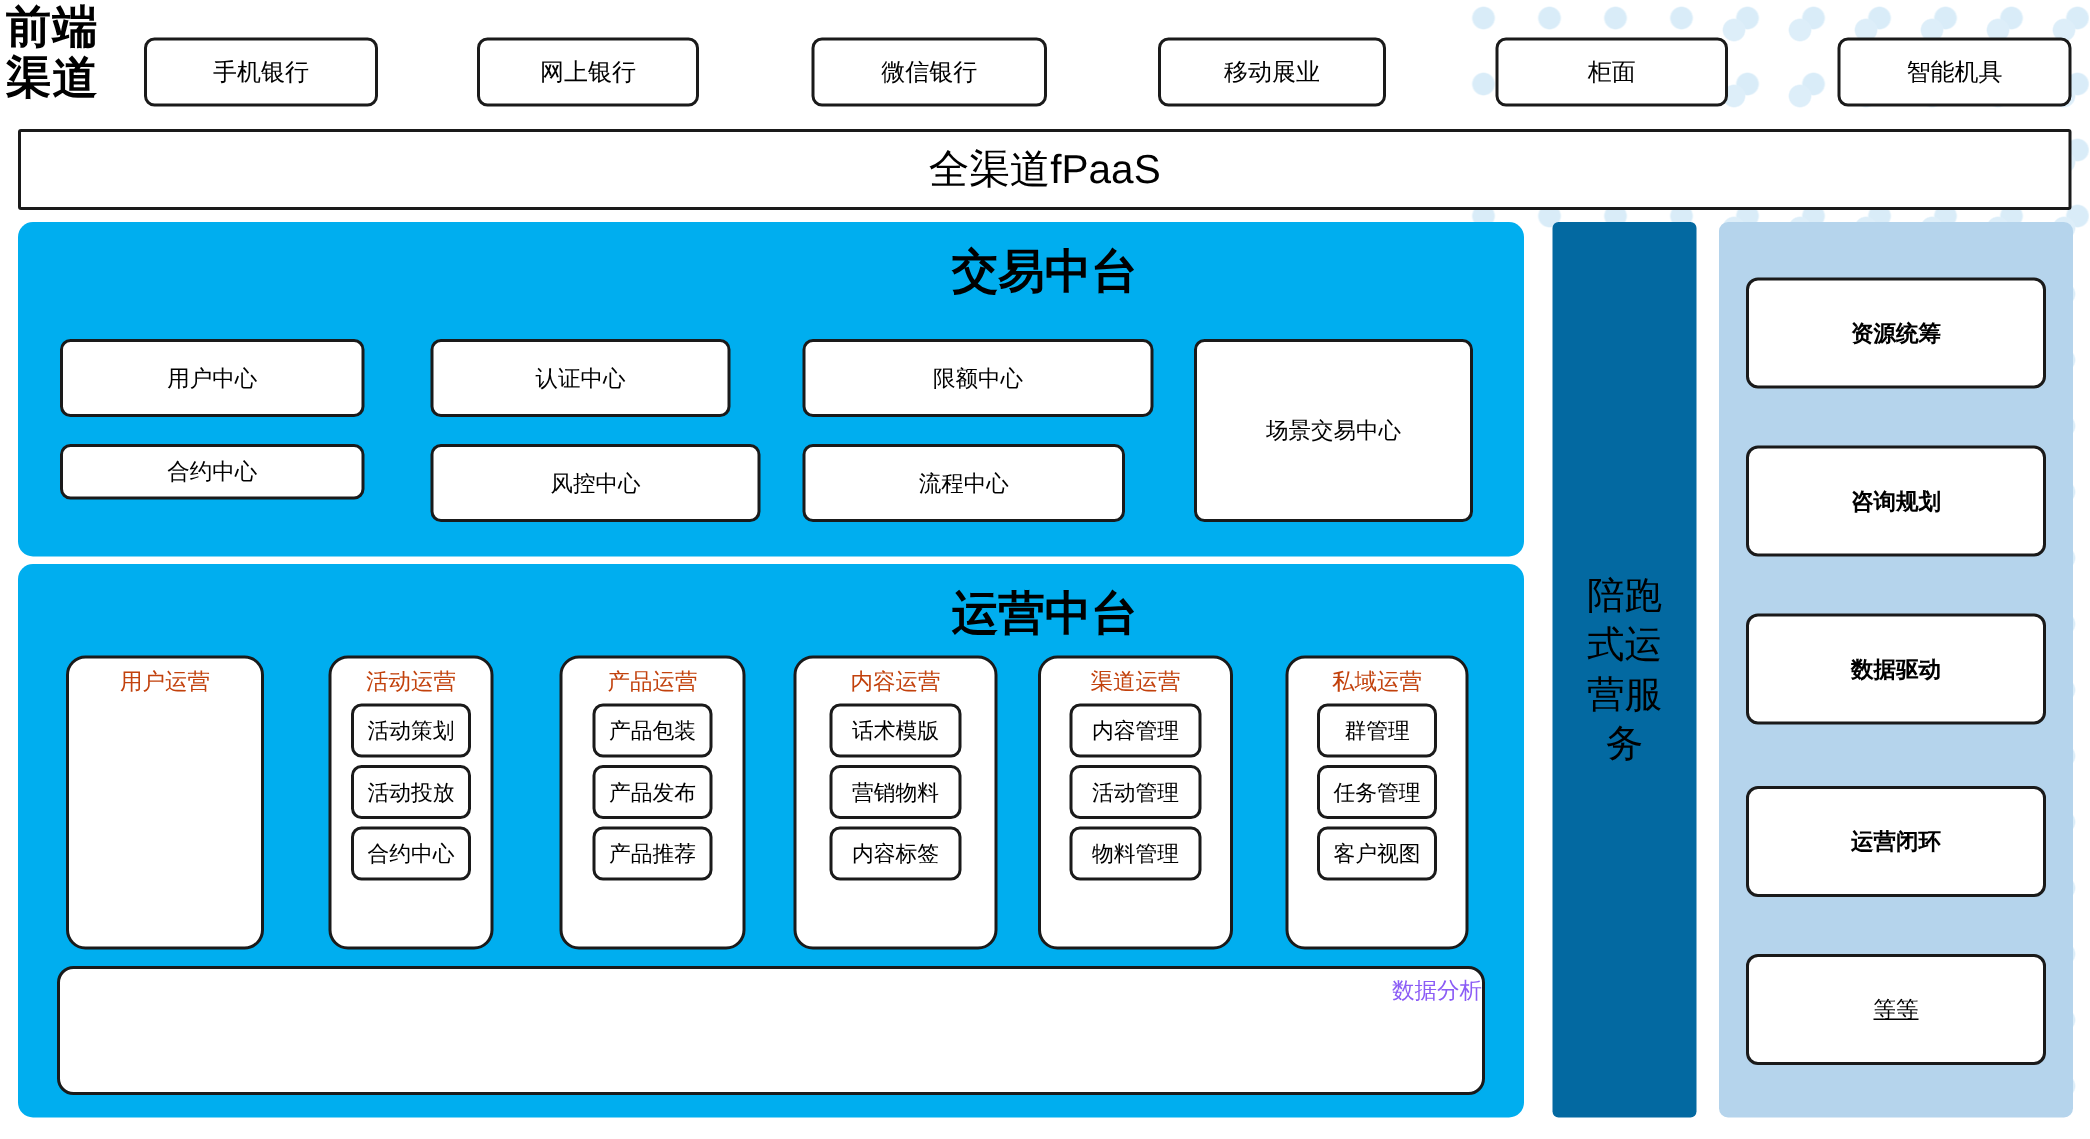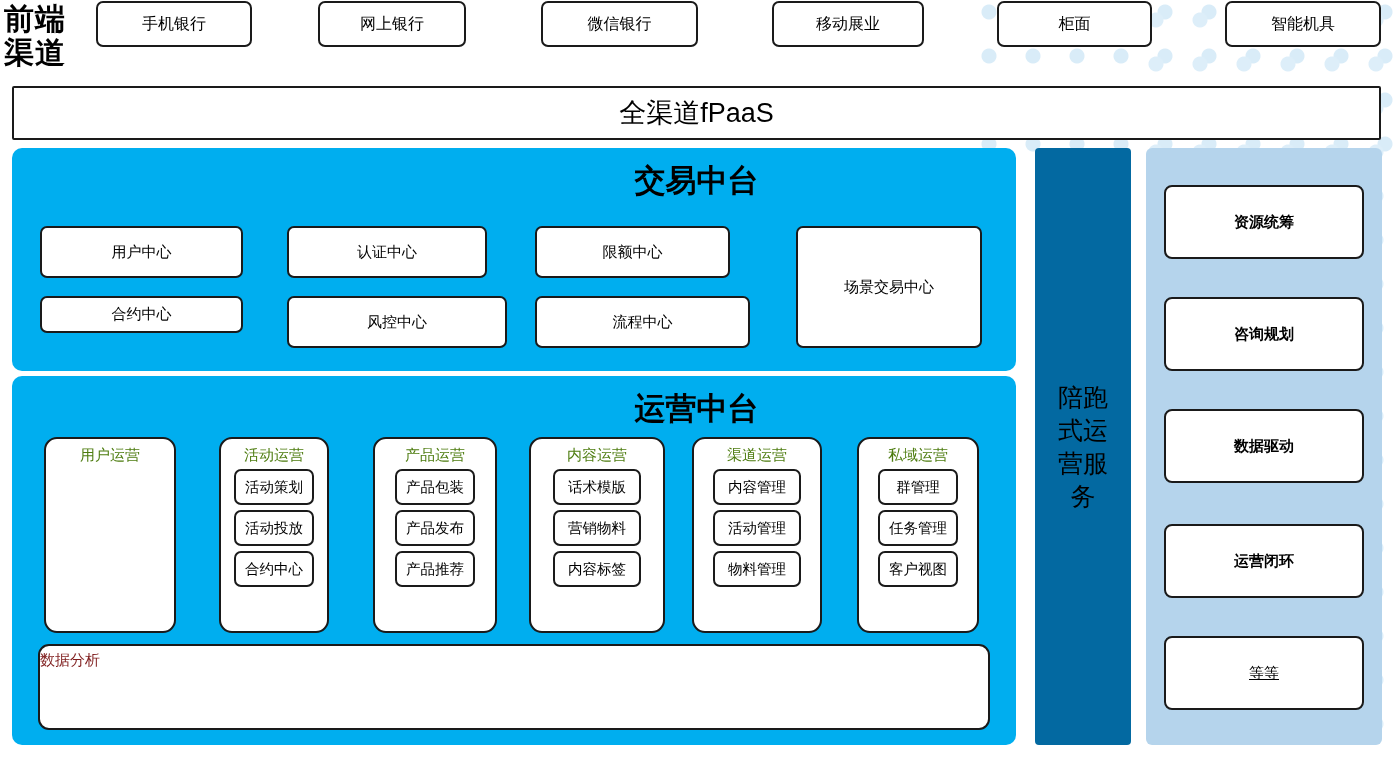--- a/index.html
+++ b/index.html
@@ -75,21 +75,21 @@
     line-height: 34px;
     letter-spacing: 1px;
     color: #000;
     display: flex;
     flex-direction: column;
     align-items: flex-start;
     justify-content: flex-start;
     z-index: 4;
   }
   .channel-box {
-    top: 1px;
+    top: 25px;
     height: 46px;
     font-size: 16px;
   }
 
   
   #fpaas-bar {
     left: 12px;
     top: 86px;
     width: 1369px;
     height: 54px;
@@ -133,21 +133,21 @@
     top: 437px;
     height: 196px;
     z-index: 3;
     box-sizing: border-box;
     display: flex;
     flex-direction: column;
     align-items: center;
   }
   .ops-group-title {
     font-size: 15px;
-    color: #4d7c0f;
+    color: #c2410c;
     margin-top: 7px;
     margin-bottom: 5px;
     line-height: 18px;
     text-align: left;
   }
   .ops-items {
     display: flex;
     flex-direction: column;
     gap: 5px;
     align-items: center;
@@ -178,23 +178,23 @@
     background: #fff;
     border: 2.5px solid #1a1a1a;
     border-radius: 11px;
     z-index: 3;
     box-sizing: border-box;
   }
   #data-strip-title {
     position: absolute;
     left: 0; right: 0;
     top: 5px;
-    text-align: left;
+    text-align: right;
     font-size: 15px;
-    color: #7f1d1d;
+    color: #8b5cf6;
   }
   .data-item {
     position: absolute;
     top: 33px;
     height: 38px;
     width: 118px;
     border: 2.5px solid #1a1a1a;
     border-radius: 7px;
     background: #fff;
     display: flex;
@@ -278,21 +278,21 @@
       <div class="abs wbox rounded channel-box" style="left: 1225px; width: 156px;">智能机具</div>
     </div>
 
   <div class="abs wbox" id="fpaas-bar">全渠道fPaaS</div>
 
   <div class="abs blue-panel" id="trade-panel"></div>
   <div class="panel-title" id="trade-title">交易中台</div>
   <div id="trade-centers">
       <div class="abs wbox rounded trade-box" style="left: 40px; top: 226px; width: 203px; height: 52px;">用户中心</div>
       <div class="abs wbox rounded trade-box" style="left: 287px; top: 226px; width: 200px; height: 52px;">认证中心</div>
-      <div class="abs wbox rounded trade-box" style="left: 535px; top: 226px; width: 195px; height: 52px;">限额中心</div>
+      <div class="abs wbox rounded trade-box" style="left: 535px; top: 226px; width: 234px; height: 52px;">限额中心</div>
       <div class="abs wbox rounded trade-box" style="left: 40px; top: 296px; width: 203px; height: 37px;">合约中心</div>
       <div class="abs wbox rounded trade-box" style="left: 287px; top: 296px; width: 220px; height: 52px;">风控中心</div>
       <div class="abs wbox rounded trade-box" style="left: 535px; top: 296px; width: 215px; height: 52px;">流程中心</div>
       <div class="abs wbox rounded trade-box" style="left: 796px; top: 226px; width: 186px; height: 122px;">场景交易中心</div>
     </div>
 
   <div class="abs blue-panel" id="ops-panel"></div>
   <div class="panel-title" id="ops-title">运营中台</div>
   <div id="ops-groups">
       <div class="abs ops-group wide" style="left: 44px; width: 132px;">

